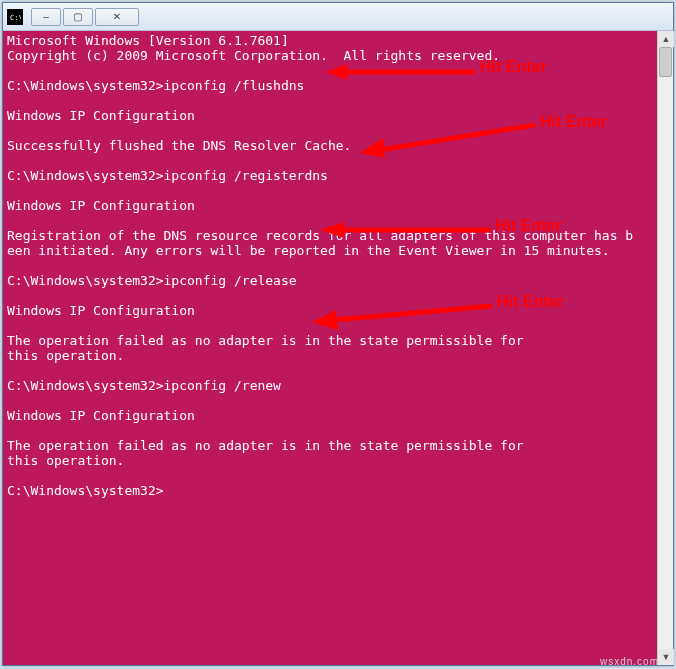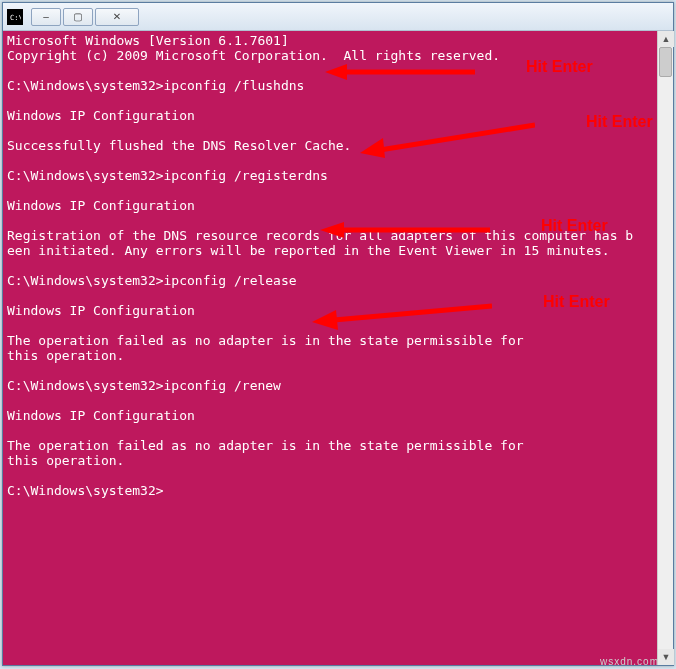--- a/index.html
+++ b/index.html
@@ -10,21 +10,21 @@
     .titlebar-text { font-size: 12px; color: #333; flex: 1; }
     .titlebar-controls { display: flex; gap: 0; margin-right: 4px; }
     .tb-btn { width: 30px; height: 18px; background: linear-gradient(#f5f8fb, #e0e8f0); border: 1px solid #8ea4c0; border-radius: 2px; font-size: 10px; display: flex; align-items: center; justify-content: center; cursor: pointer; margin-left: 2px; color: #444; }
     .tb-btn.close { width: 44px; }
     .terminal { position: absolute; top: 28px; left: 0; right: 0; bottom: 0; background: #be185d; color: #fff; font-family: "Consolas", "Lucida Console", monospace; font-size: 13px; line-height: 15px; padding: 2px 0 0 4px; overflow: hidden; white-space: pre; }
     .scrollbar { position: absolute; right: 0; top: 28px; bottom: 0; width: 16px; background: #efefef; border-left: 1px solid #ccc; }
     .scroll-thumb { position: absolute; top: 16px; left: 1px; right: 1px; height: 30px; background: #cdcdcd; border: 1px solid #aaa; border-radius: 2px; }
     .scroll-arrow { position: absolute; left: 0; width: 16px; height: 16px; background: #e8e8e8; display: flex; align-items: center; justify-content: center; font-size: 9px; color: #555; }
     .scroll-arrow.up { top: 0; }
     .scroll-arrow.down { bottom: 0; }
-    .annotation { position: absolute; color: #ff0000; font-family: Arial, sans-serif; font-weight: bold; font-size: 16px; pointer-events: none; margin-left: 46px; }
+    .annotation { position: absolute; color: #ff0000; font-family: Arial, sans-serif; font-weight: bold; font-size: 16px; pointer-events: none; }
     .arrow { position: absolute; pointer-events: none; }
     .arrow svg { display: block; }
     .watermark { position: absolute; bottom: 2px; right: 17px; font-size: 10px; color: #cfcfcf; font-family: Arial, sans-serif; letter-spacing: 1px; }
   </style>
 </head>
 <body>
 
 <div class="window">
 
   <div class="titlebar">

